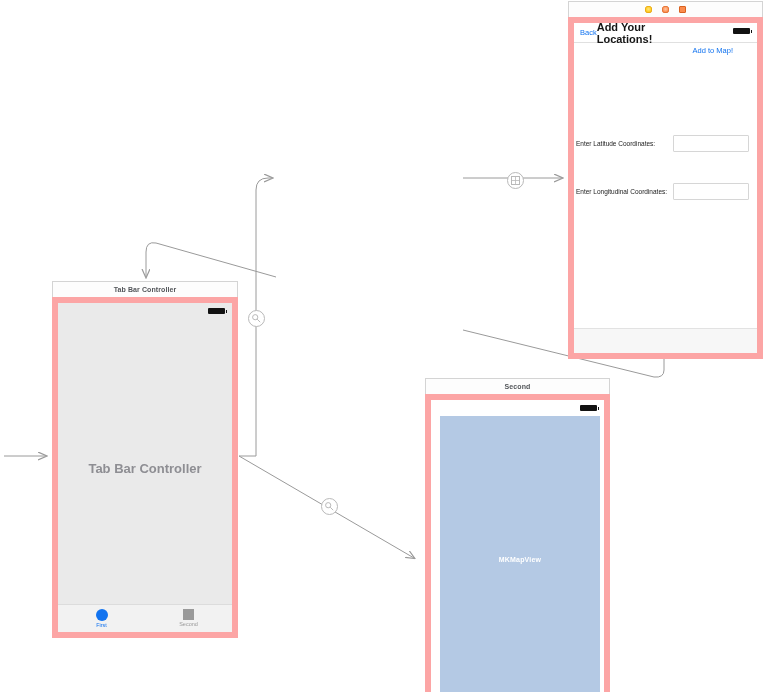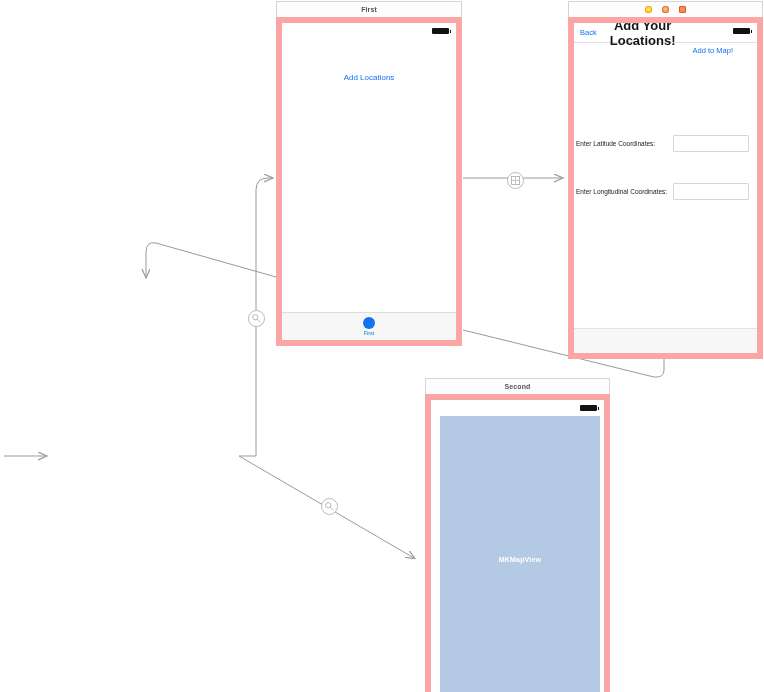--- a/index.html
+++ b/index.html
@@ -138,22 +138,22 @@
   .navbar {
     position: absolute; left: 0; right: 0; top: 0;
     height: 20px;
     background: #ffffff;
     border-bottom: 1px solid #e0e0e0;
     display: flex; align-items: center;
     padding: 0 6px;
   }
   .nav-back { font-size: 7.5px; color: #1273ef; }
   .nav-title {
-    flex: 1; text-align: center;
-    font-size: 13px; color: #151515; font-weight: bold;
+    flex: 1; text-align: left;
+    font-size: 11px; color: #151515; font-weight: bold;
     padding-right: 4px;
   }
   .nav-right { font-size: 7.5px; color: #1273ef; padding-right: 18px; margin-top: 36px; }
   .field-row {
     position: absolute;
     left: 0; right: 0;
     display: flex; align-items: center;
   }
   .field-row#row-lat { top: 112px; }
   .field-row#row-lon { top: 160px; }
@@ -231,34 +231,38 @@
 
     <path d="M239,456 L414,558" fill="none" stroke="#9a9a9a" stroke-width="1" marker-end="url(#arw)"></path>
 
     <path d="M463,178 L562,178" fill="none" stroke="#9a9a9a" stroke-width="1" marker-end="url(#arw)"></path>
 
     <path d="M664,344 L664,370 Q664,378 654,377 L463,330" fill="none" stroke="#9a9a9a" stroke-width="1"></path>
 
     <path d="M276,277 L156,243 Q146,241 146,252 L146,277" fill="none" stroke="#9a9a9a" stroke-width="1" marker-end="url(#arw)"></path>
   </svg>
 
-
-  <div class="scene" id="scene-first">
-    <div class="scene-title">First</div>
+  <div class="scene" id="scene-tabbarcontroller">
+    <div class="scene-title">Tab Bar Controller</div>
     <div class="scene-body">
       <div class="battery"></div>
-      <div class="add-locations-btn">Add Locations</div>
+      <div class="tbc-center-label">Tab Bar Controller</div>
       <div class="tabbar">
         <div class="tabitem">
           <div class="tabglyph-circle"></div>
           <div class="tablabel sel">First</div>
         </div>
+        <div class="tabitem">
+          <div class="tabglyph-square"></div>
+          <div class="tablabel unsel">Second</div>
+        </div>
       </div>
     </div>
   </div>
+
 
   <div class="scene" id="scene-addlocations">
     <div class="scene-title">
       <span class="dock-icon vc"></span>
       <span class="dock-icon fr"></span>
       <span class="dock-icon exit"></span>
     </div>
     <div class="scene-body">
       <div class="navbar">
         <span class="nav-back">Back</span>

